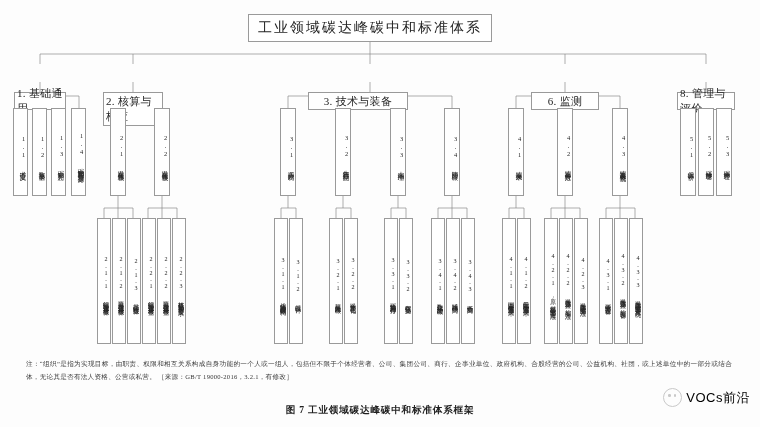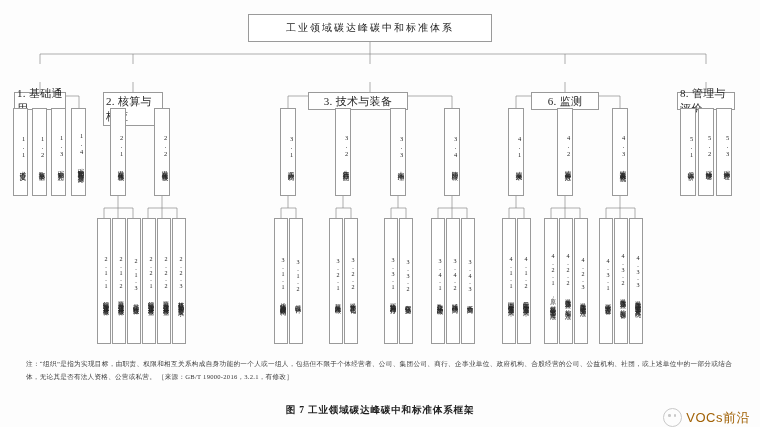--- a/index.html
+++ b/index.html
@@ -27,21 +27,21 @@
     background:#ffffff;
     box-sizing:border-box;
     display:flex;
     align-items:center;
     justify-content:center;
     color:#232323;
     letter-spacing:0.4px;
   }
 
   .box.root{
-    font-size:10px;
+    font-size:14px;
     padding:2px 6px;
     letter-spacing:2px;
   }
   .box.lvl2{
     font-size:11px;
     letter-spacing:0.3px;
     padding:1px 2px;
     margin-top:28px;
   }
 
@@ -85,23 +85,23 @@
     text-align:center;
     font-size:9.6px;
     font-weight:bold;
     letter-spacing:0.8px;
     color:#1f1f1f;
   }
 
   
   #watermark{
     position:absolute;
-    right:10px;bottom:0;
+    right:10px;bottom:20px;
     display:flex;align-items:center;gap:4px;
-    color:#a16207;
+    color:#000000;
     font-size:13px;
     font-family:"Liberation Sans","DejaVu Sans",sans-serif;
     letter-spacing:0.5px;
   }
   #watermark .wmlogo{
     width:17px;height:17px;border-radius:50%;
     border:1.2px solid #c9c9c9;
     position:relative;
     flex:none;
   }

